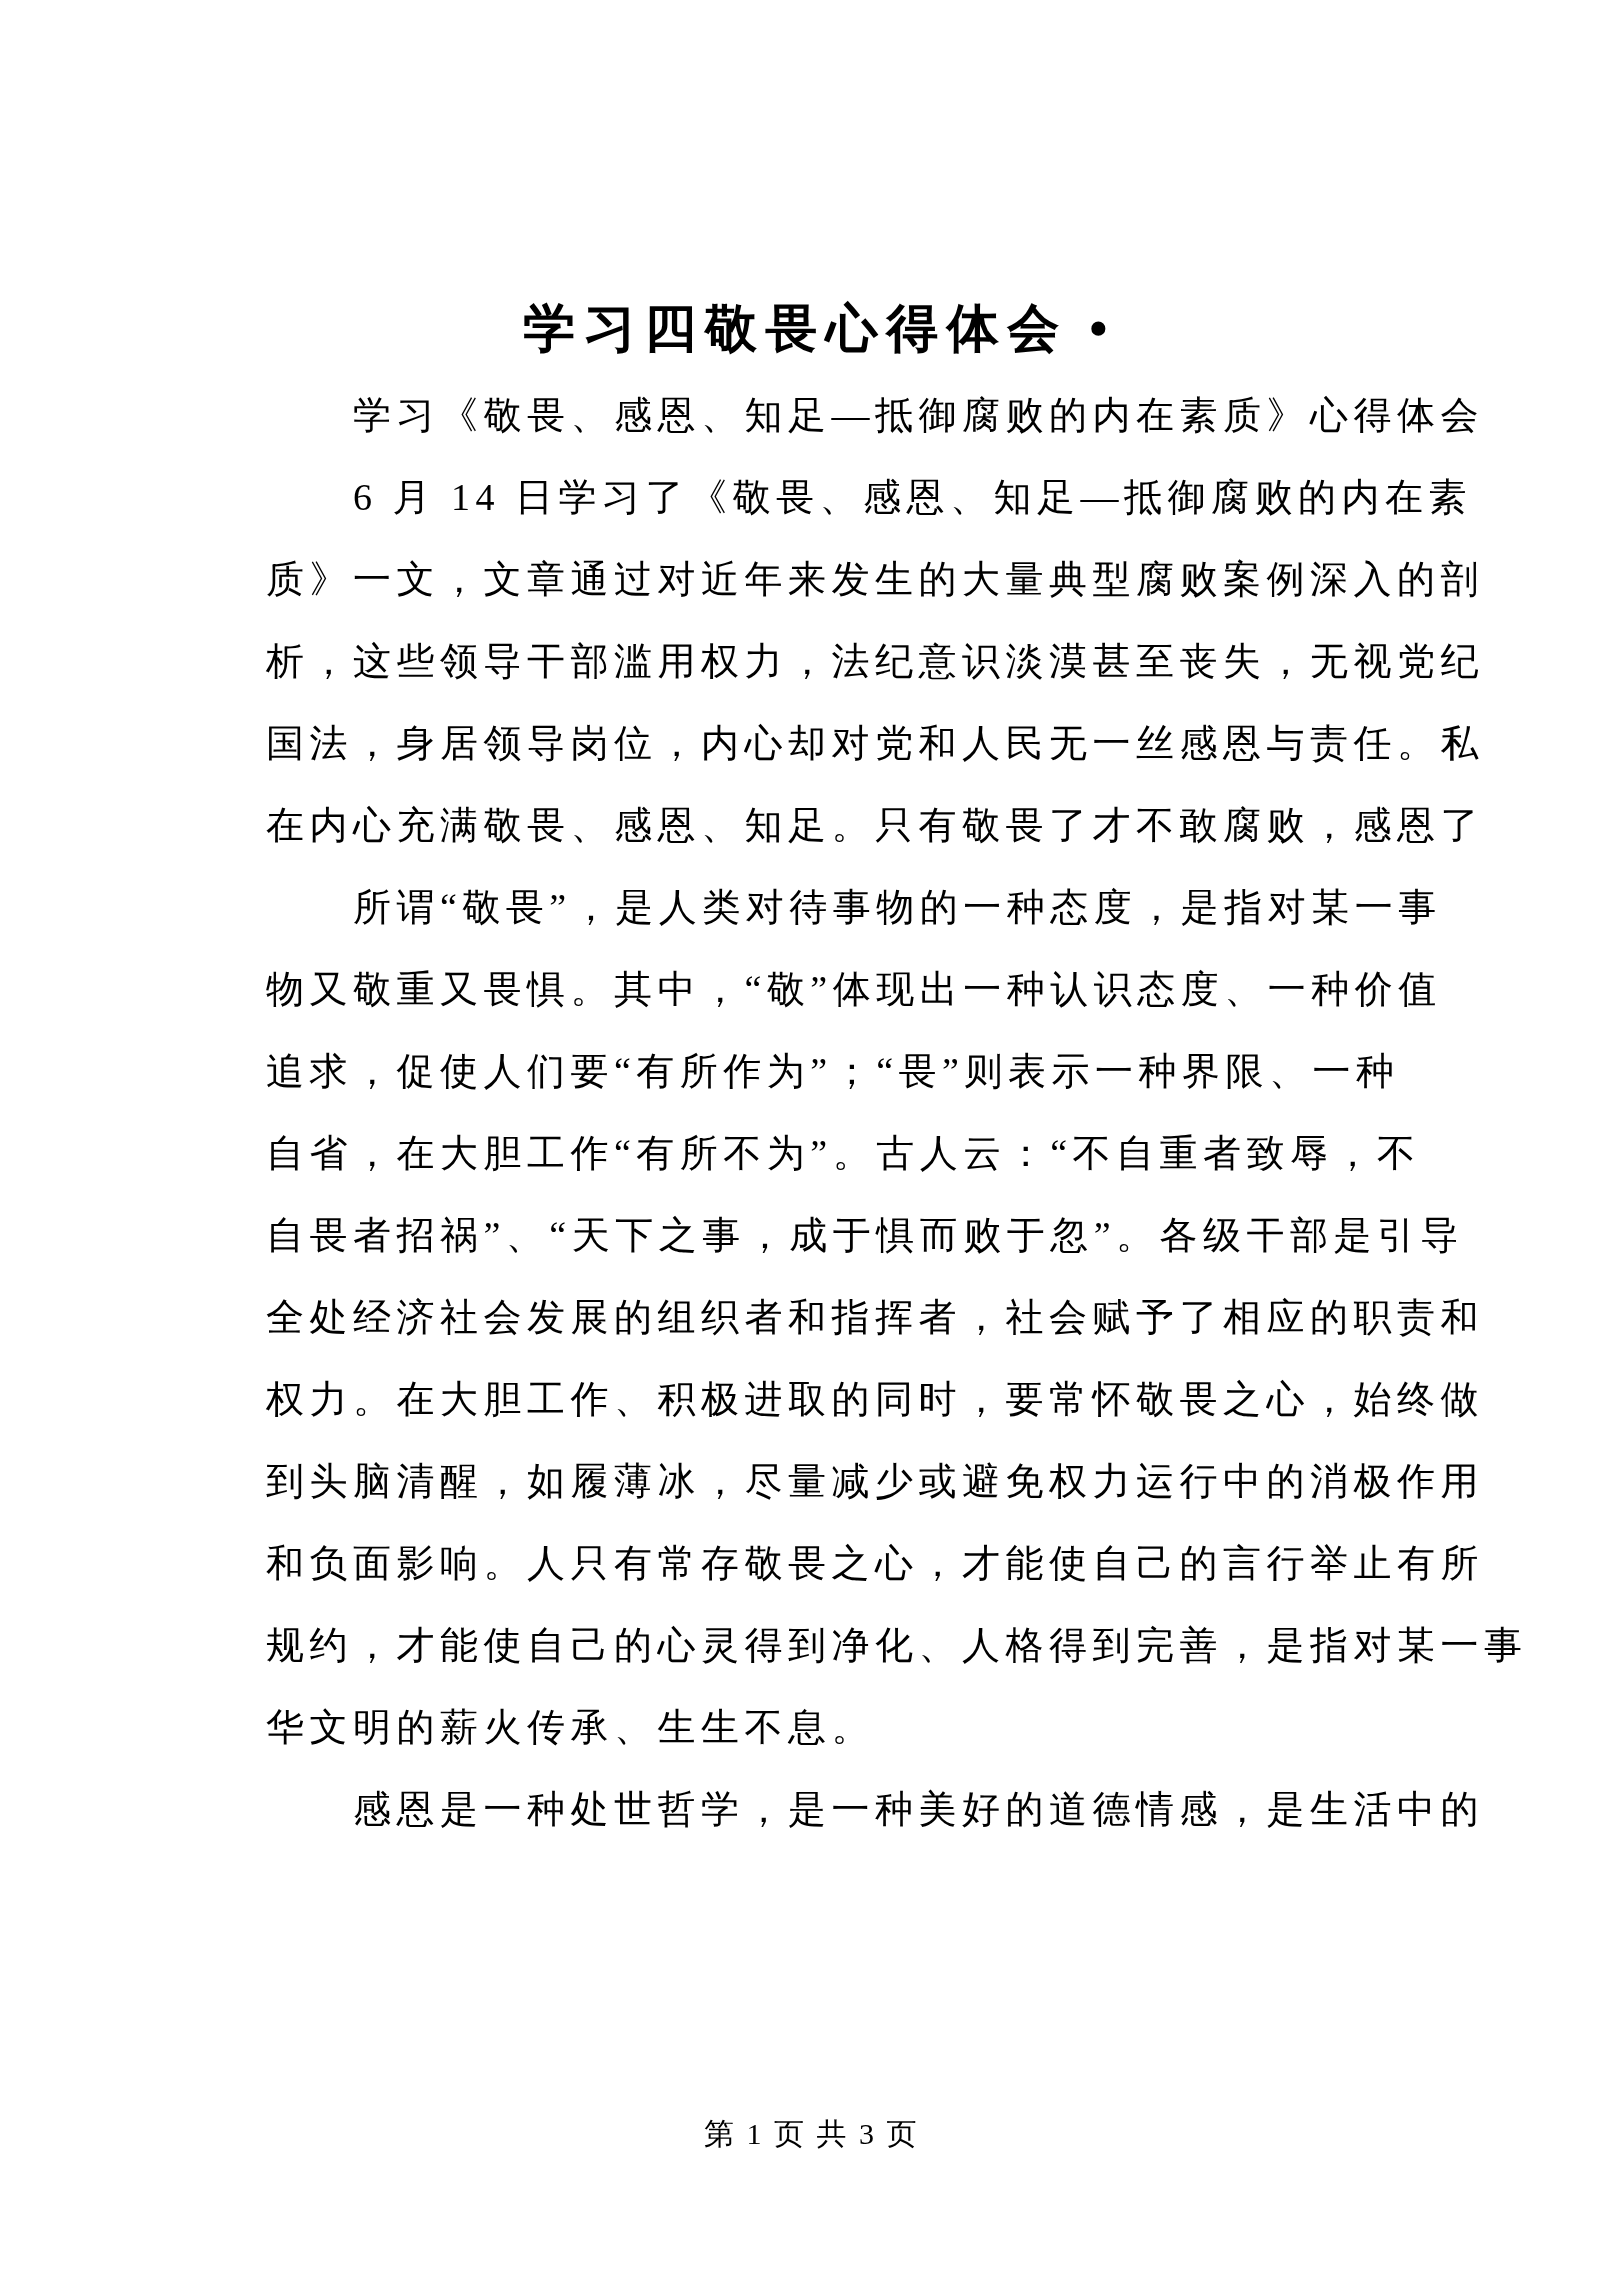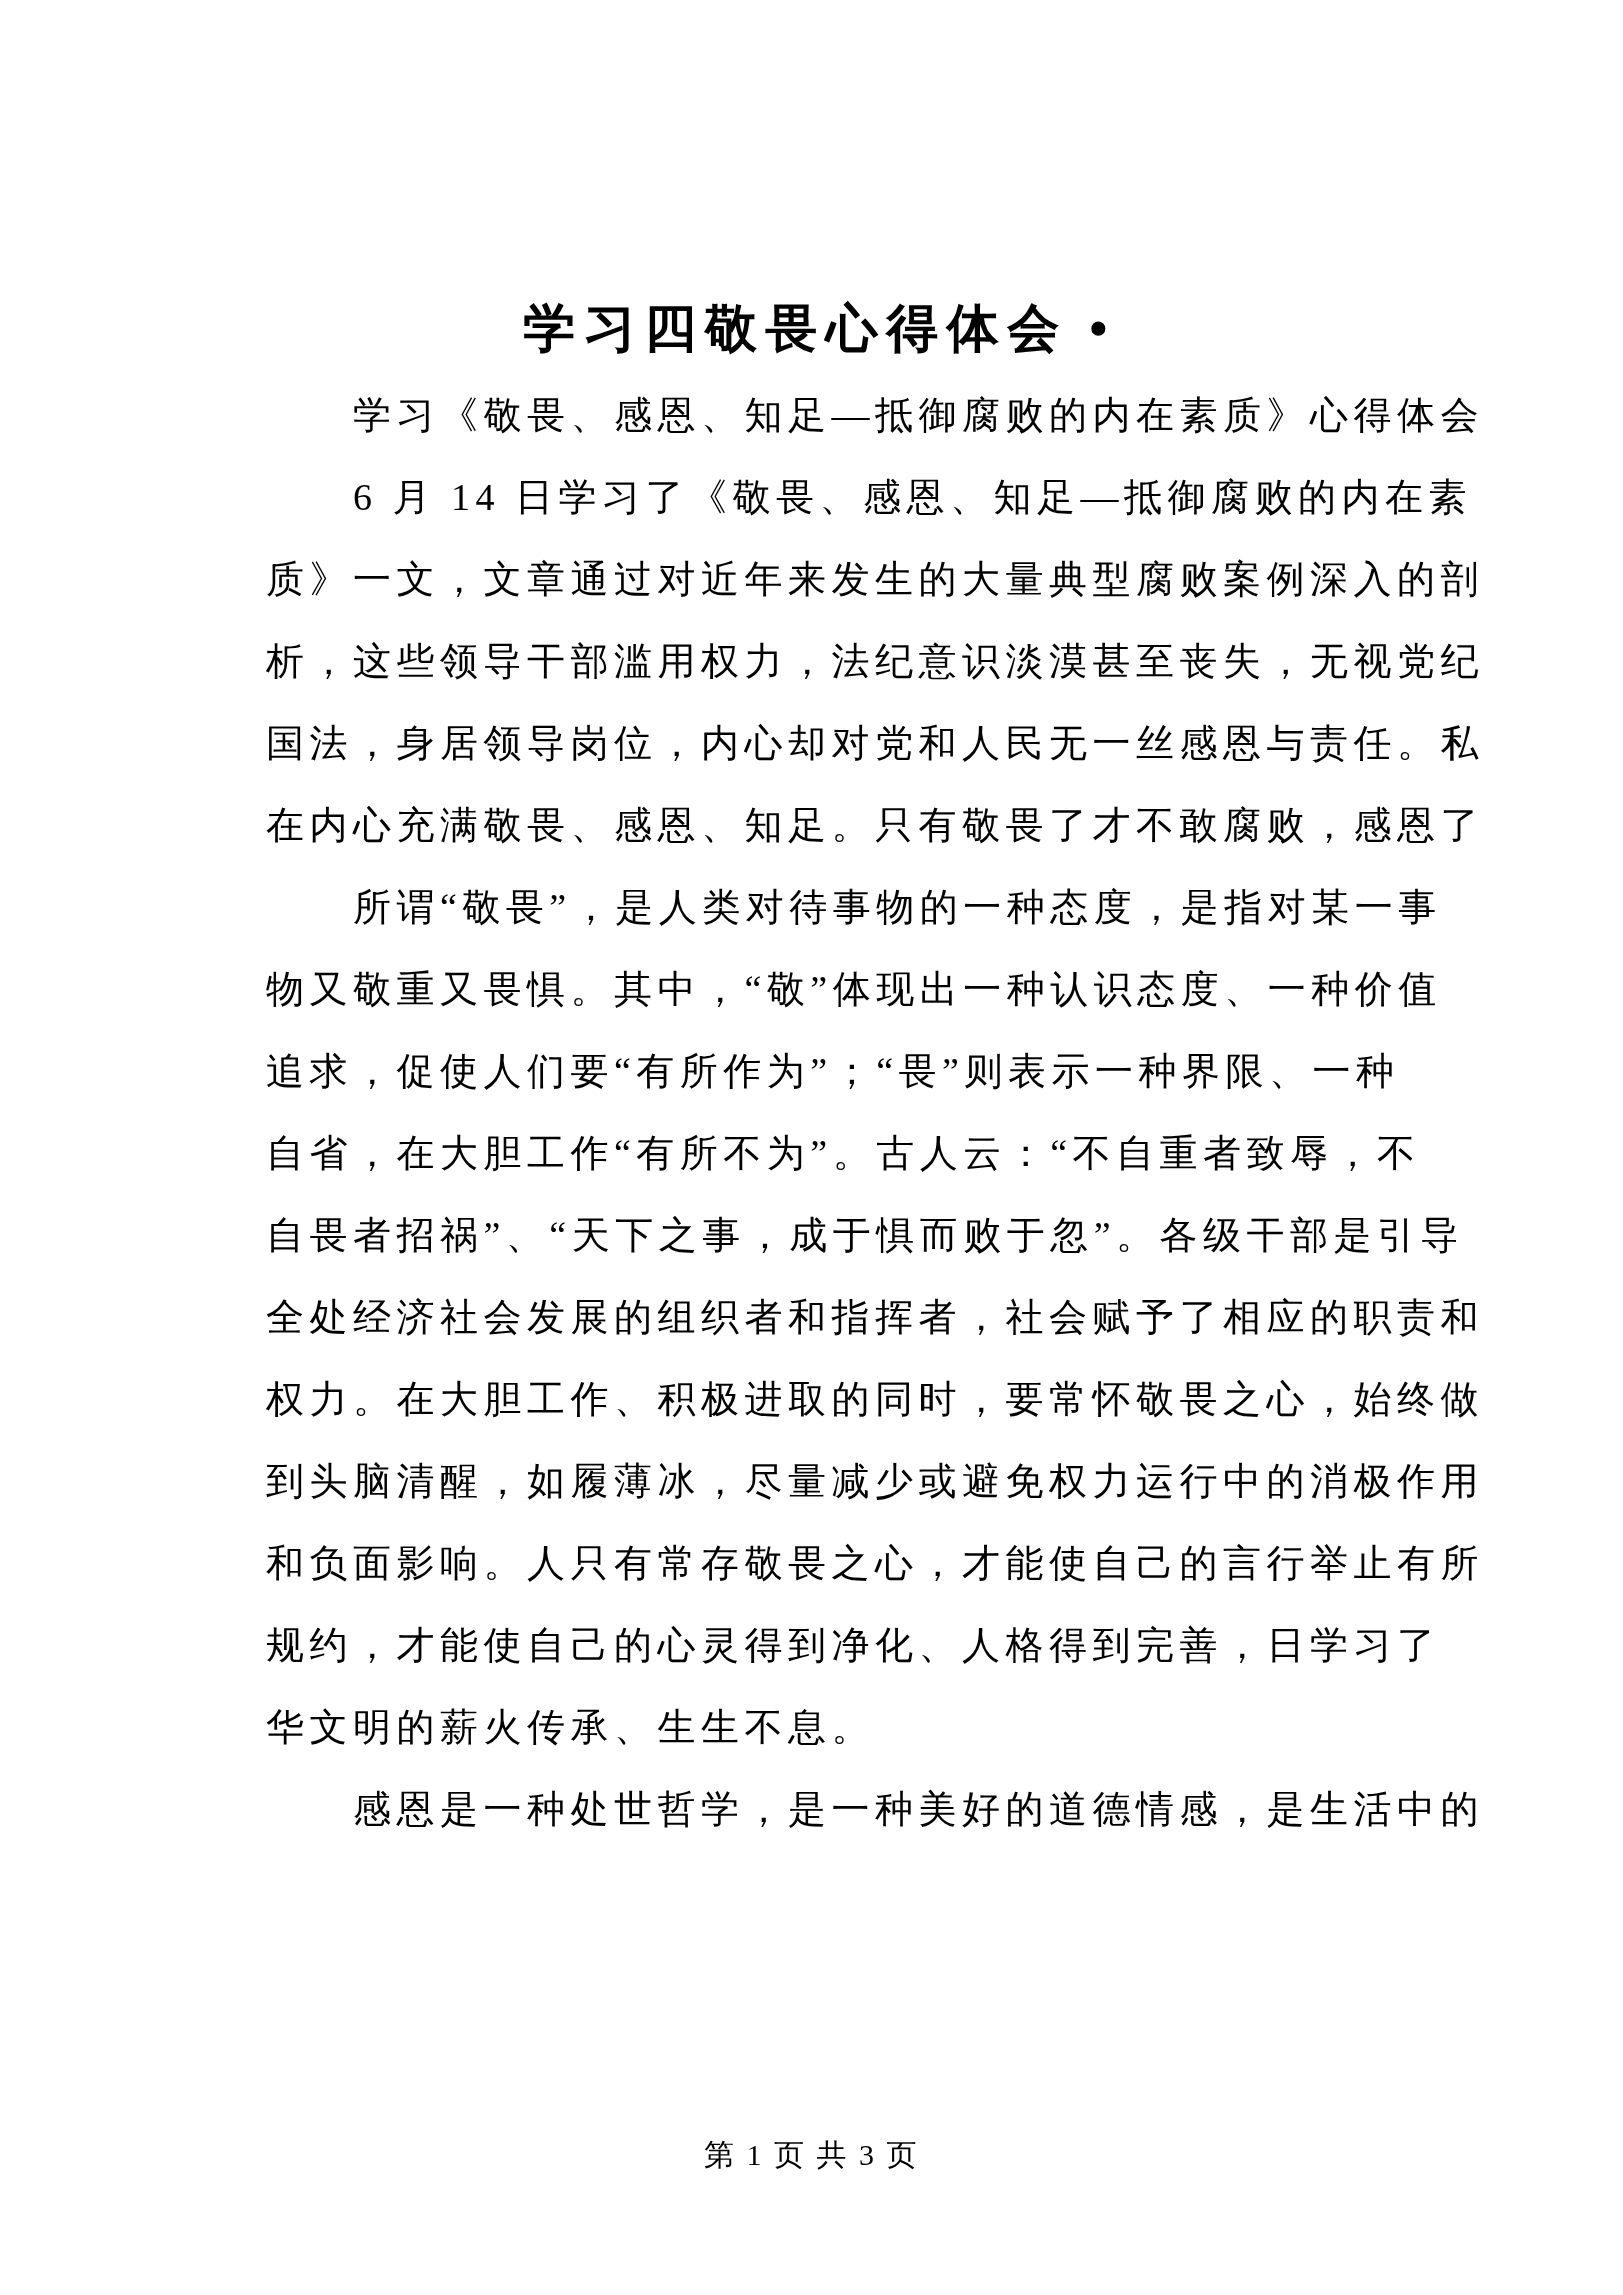--- a/index.html
+++ b/index.html
@@ -51,21 +51,20 @@
   .doc-footer {
     position: absolute;
     top: 2113px;
     left: 0;
     width: 1623px;
     text-align: center;
     font-size: 30px;
     letter-spacing: 2.5px;
     line-height: 42px;
     color: #000000;
-    margin-top: 21px;
   }
 </style>
 </head>
 <body>
 
 <div class="page" style="background: rgb(255, 255, 255); color: rgb(0, 0, 0);">
   <h1 class="doc-title">学习四敬畏心得体会 •</h1>
 
   <div class="doc-body" id="doc-body">
       <div class="body-line indent">学习《敬畏、感恩、知足—抵御腐败的内在素质》心得体会</div>
@@ -76,20 +75,20 @@
       <div class="body-line">在内心充满敬畏、感恩、知足。只有敬畏了才不敢腐败，感恩了</div>
       <div class="body-line indent">所谓“敬畏”，是人类对待事物的一种态度，是指对某一事</div>
       <div class="body-line">物又敬重又畏惧。其中，“敬”体现出一种认识态度、一种价值</div>
       <div class="body-line">追求，促使人们要“有所作为”；“畏”则表示一种界限、一种</div>
       <div class="body-line">自省，在大胆工作“有所不为”。古人云：“不自重者致辱，不</div>
       <div class="body-line">自畏者招祸”、“天下之事，成于惧而败于忽”。各级干部是引导</div>
       <div class="body-line">全处经济社会发展的组织者和指挥者，社会赋予了相应的职责和</div>
       <div class="body-line">权力。在大胆工作、积极进取的同时，要常怀敬畏之心，始终做</div>
       <div class="body-line">到头脑清醒，如履薄冰，尽量减少或避免权力运行中的消极作用</div>
       <div class="body-line">和负面影响。人只有常存敬畏之心，才能使自己的言行举止有所</div>
-      <div class="body-line">规约，才能使自己的心灵得到净化、人格得到完善，日学习了</div>
+      <div class="body-line">规约，才能使自己的心灵得到净化、人格得到完善，是指对某一事</div>
       <div class="body-line">华文明的薪火传承、生生不息。</div>
       <div class="body-line indent">感恩是一种处世哲学，是一种美好的道德情感，是生活中的</div>
     </div>
 
   <div class="doc-footer">第 1 页 共 3 页</div>
 </div>
 
 
 </body></html>

